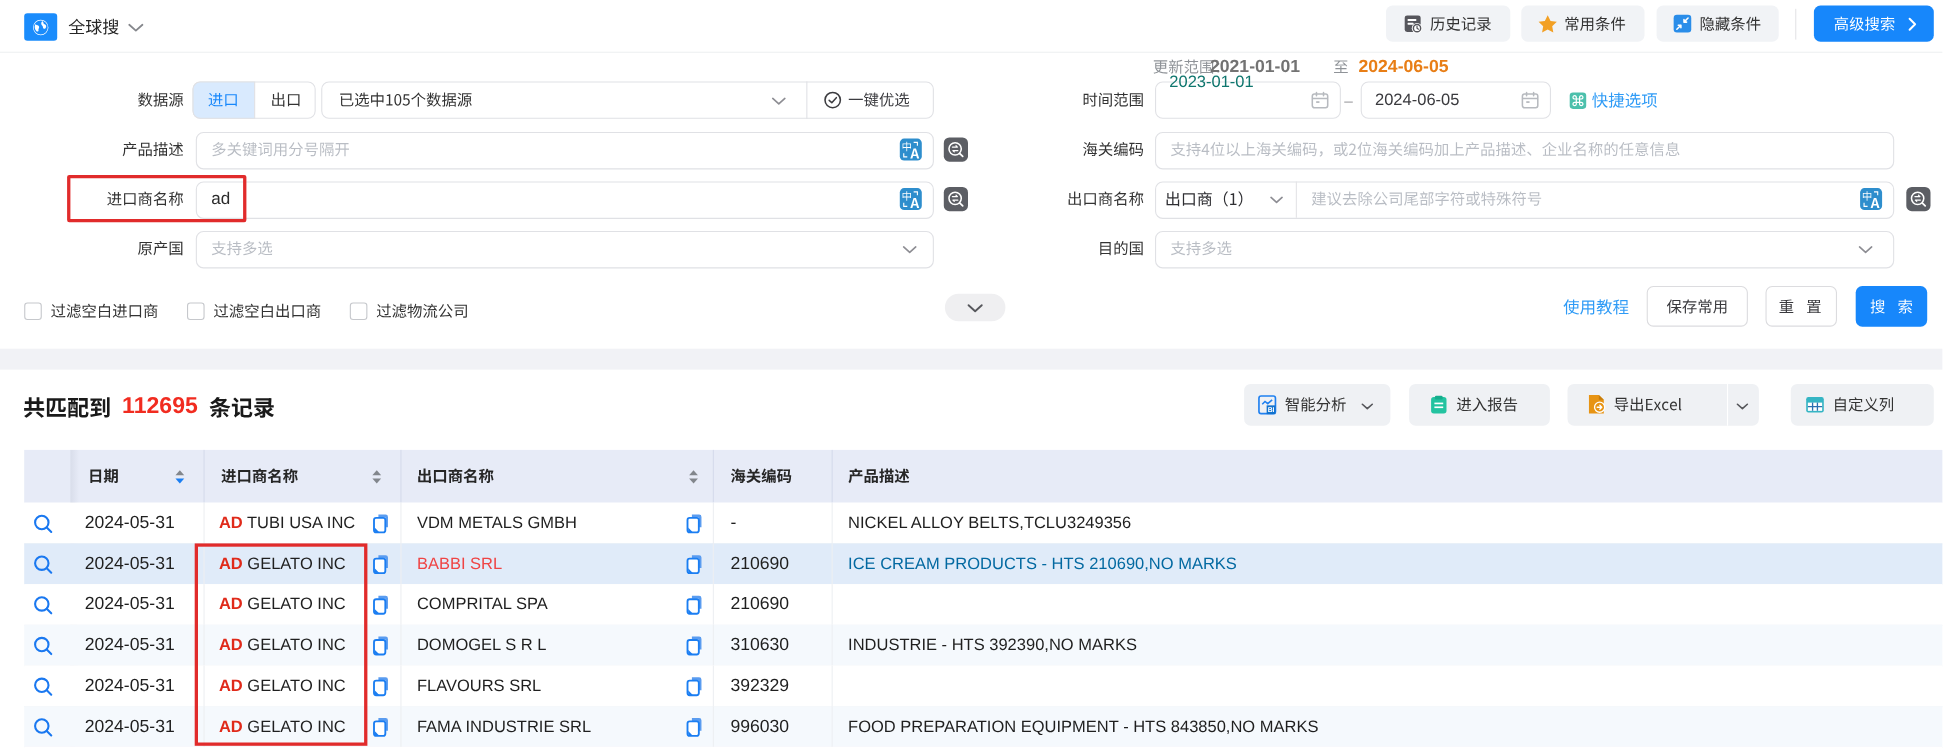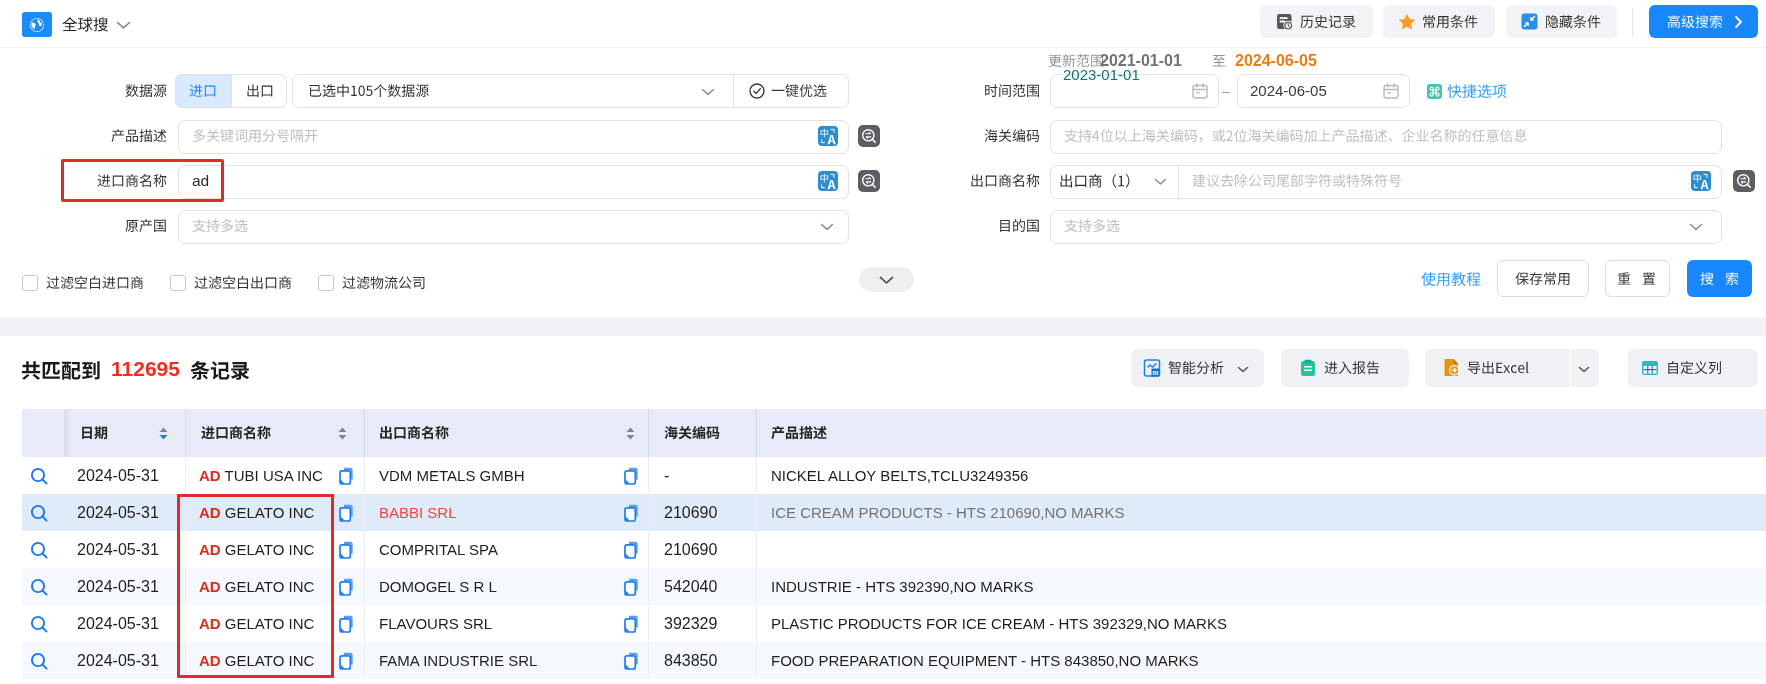--- a/index.html
+++ b/index.html
@@ -463,21 +463,21 @@
       <rect x="1" y="3.8" width="10.3" height="13.2" rx="2" fill="#fff" stroke="#1b7ef2" stroke-width="1.7"></rect>
       <path d="M1.6 12.6 l4.2 4.2 h-2.4 a1.9 1.9 0 0 1 -1.8 -1.8 z" fill="#1b7ef2"></path>
     </svg>
 <div style="position:absolute;left:379.0px;top:501.5px;font:400 15.0px 'Liberation Sans',sans-serif;color:#ef4444;white-space:nowrap;line-height:22.0px">BABBI SRL</div>
 <svg style="position:absolute;left:624.0px;top:503.5px;overflow:visible" width="15.0" height="18.0">
       <path d="M5 0.7 h6.5 a2.2 2.2 0 0 1 2.2 2.2 v9.5 h-2.2 v-9 h-6.5 z" fill="#5a9cf0"></path>
       <rect x="1" y="3.8" width="10.3" height="13.2" rx="2" fill="#fff" stroke="#1b7ef2" stroke-width="1.7"></rect>
       <path d="M1.6 12.6 l4.2 4.2 h-2.4 a1.9 1.9 0 0 1 -1.8 -1.8 z" fill="#1b7ef2"></path>
     </svg>
 <div style="position:absolute;left:664.0px;top:501.5px;font:400 16.0px 'Liberation Sans',sans-serif;color:#1f1f1f;white-space:nowrap;line-height:22.0px">210690</div>
-<div style="position:absolute;left:771.0px;top:501.5px;font:400 15.0px 'Liberation Sans',sans-serif;color:#737373;white-space:nowrap;line-height:22.0px">ICE CREAM PRODUCTS - HTS 210690,NO MARKS</div>
+<div style="position:absolute;left:771.0px;top:501.5px;font:400 15.0px 'Liberation Sans',sans-serif;color:#0369a1;white-space:nowrap;line-height:22.0px">ICE CREAM PRODUCTS - HTS 210690,NO MARKS</div>
 <div style="position:absolute;left:22.0px;top:531.0px;width:1744.0px;height:37.0px;background:#fff"></div>
 <div style="position:absolute;left:22.0px;top:567.5px;width:1744.0px;height:1.0px;background:#eef0f3"></div>
 <div style="position:absolute;left:185.0px;top:531.0px;width:1.0px;height:37.0px;background:#edeff2"></div>
 <div style="position:absolute;left:364.0px;top:531.0px;width:1.0px;height:37.0px;background:#edeff2"></div>
 <div style="position:absolute;left:648.0px;top:531.0px;width:1.0px;height:37.0px;background:#edeff2"></div>
 <div style="position:absolute;left:756.0px;top:531.0px;width:1.0px;height:37.0px;background:#edeff2"></div>
 <svg style="position:absolute;left:31.0px;top:541.5px;overflow:visible" width="17.0" height="17.0">
       <circle cx="7" cy="7" r="6.1" fill="none" stroke="#1a78f0" stroke-width="1.9"></circle>
       <path d="M11.5 11.5 L15.6 15.6" stroke="#1a78f0" stroke-width="1.9" stroke-linecap="round"></path>
     </svg>
@@ -511,21 +511,21 @@
       <path d="M5 0.7 h6.5 a2.2 2.2 0 0 1 2.2 2.2 v9.5 h-2.2 v-9 h-6.5 z" fill="#5a9cf0"></path>
       <rect x="1" y="3.8" width="10.3" height="13.2" rx="2" fill="#fff" stroke="#1b7ef2" stroke-width="1.7"></rect>
       <path d="M1.6 12.6 l4.2 4.2 h-2.4 a1.9 1.9 0 0 1 -1.8 -1.8 z" fill="#1b7ef2"></path>
     </svg>
 <div style="position:absolute;left:379.0px;top:575.5px;font:400 15.0px 'Liberation Sans',sans-serif;color:#1f1f1f;white-space:nowrap;line-height:22.0px">DOMOGEL S R L</div>
 <svg style="position:absolute;left:624.0px;top:577.5px;overflow:visible" width="15.0" height="18.0">
       <path d="M5 0.7 h6.5 a2.2 2.2 0 0 1 2.2 2.2 v9.5 h-2.2 v-9 h-6.5 z" fill="#5a9cf0"></path>
       <rect x="1" y="3.8" width="10.3" height="13.2" rx="2" fill="#fff" stroke="#1b7ef2" stroke-width="1.7"></rect>
       <path d="M1.6 12.6 l4.2 4.2 h-2.4 a1.9 1.9 0 0 1 -1.8 -1.8 z" fill="#1b7ef2"></path>
     </svg>
-<div style="position:absolute;left:664.0px;top:575.5px;font:400 16.0px 'Liberation Sans',sans-serif;color:#1f1f1f;white-space:nowrap;line-height:22.0px">542040</div>
+<div style="position:absolute;left:664.0px;top:575.5px;font:400 16.0px 'Liberation Sans',sans-serif;color:#1f1f1f;white-space:nowrap;line-height:22.0px">310630</div>
 <div style="position:absolute;left:771.0px;top:575.5px;font:400 15.0px 'Liberation Sans',sans-serif;color:#1f1f1f;white-space:nowrap;line-height:22.0px">INDUSTRIE - HTS 392390,NO MARKS</div>
 <div style="position:absolute;left:22.0px;top:605.0px;width:1744.0px;height:37.0px;background:#fff"></div>
 <div style="position:absolute;left:22.0px;top:641.5px;width:1744.0px;height:1.0px;background:#eef0f3"></div>
 <div style="position:absolute;left:185.0px;top:605.0px;width:1.0px;height:37.0px;background:#edeff2"></div>
 <div style="position:absolute;left:364.0px;top:605.0px;width:1.0px;height:37.0px;background:#edeff2"></div>
 <div style="position:absolute;left:648.0px;top:605.0px;width:1.0px;height:37.0px;background:#edeff2"></div>
 <div style="position:absolute;left:756.0px;top:605.0px;width:1.0px;height:37.0px;background:#edeff2"></div>
 <svg style="position:absolute;left:31.0px;top:615.5px;overflow:visible" width="17.0" height="17.0">
       <circle cx="7" cy="7" r="6.1" fill="none" stroke="#1a78f0" stroke-width="1.9"></circle>
       <path d="M11.5 11.5 L15.6 15.6" stroke="#1a78f0" stroke-width="1.9" stroke-linecap="round"></path>
@@ -537,21 +537,20 @@
       <rect x="1" y="3.8" width="10.3" height="13.2" rx="2" fill="#fff" stroke="#1b7ef2" stroke-width="1.7"></rect>
       <path d="M1.6 12.6 l4.2 4.2 h-2.4 a1.9 1.9 0 0 1 -1.8 -1.8 z" fill="#1b7ef2"></path>
     </svg>
 <div style="position:absolute;left:379.0px;top:612.5px;font:400 15.0px 'Liberation Sans',sans-serif;color:#1f1f1f;white-space:nowrap;line-height:22.0px">FLAVOURS SRL</div>
 <svg style="position:absolute;left:624.0px;top:614.5px;overflow:visible" width="15.0" height="18.0">
       <path d="M5 0.7 h6.5 a2.2 2.2 0 0 1 2.2 2.2 v9.5 h-2.2 v-9 h-6.5 z" fill="#5a9cf0"></path>
       <rect x="1" y="3.8" width="10.3" height="13.2" rx="2" fill="#fff" stroke="#1b7ef2" stroke-width="1.7"></rect>
       <path d="M1.6 12.6 l4.2 4.2 h-2.4 a1.9 1.9 0 0 1 -1.8 -1.8 z" fill="#1b7ef2"></path>
     </svg>
 <div style="position:absolute;left:664.0px;top:612.5px;font:400 16.0px 'Liberation Sans',sans-serif;color:#1f1f1f;white-space:nowrap;line-height:22.0px">392329</div>
-<div style="position:absolute;left:771.0px;top:612.5px;font:400 15.0px 'Liberation Sans',sans-serif;color:#1f1f1f;white-space:nowrap;line-height:22.0px">PLASTIC PRODUCTS FOR ICE CREAM - HTS 392329,NO MARKS</div>
 <div style="position:absolute;left:22.0px;top:642.0px;width:1744.0px;height:37.0px;background:#f5f9fd"></div>
 <div style="position:absolute;left:22.0px;top:678.5px;width:1744.0px;height:1.0px;background:#eef0f3"></div>
 <div style="position:absolute;left:185.0px;top:642.0px;width:1.0px;height:37.0px;background:#edeff2"></div>
 <div style="position:absolute;left:364.0px;top:642.0px;width:1.0px;height:37.0px;background:#edeff2"></div>
 <div style="position:absolute;left:648.0px;top:642.0px;width:1.0px;height:37.0px;background:#edeff2"></div>
 <div style="position:absolute;left:756.0px;top:642.0px;width:1.0px;height:37.0px;background:#edeff2"></div>
 <svg style="position:absolute;left:31.0px;top:652.5px;overflow:visible" width="17.0" height="17.0">
       <circle cx="7" cy="7" r="6.1" fill="none" stroke="#1a78f0" stroke-width="1.9"></circle>
       <path d="M11.5 11.5 L15.6 15.6" stroke="#1a78f0" stroke-width="1.9" stroke-linecap="round"></path>
     </svg>
@@ -561,16 +560,16 @@
       <path d="M5 0.7 h6.5 a2.2 2.2 0 0 1 2.2 2.2 v9.5 h-2.2 v-9 h-6.5 z" fill="#5a9cf0"></path>
       <rect x="1" y="3.8" width="10.3" height="13.2" rx="2" fill="#fff" stroke="#1b7ef2" stroke-width="1.7"></rect>
       <path d="M1.6 12.6 l4.2 4.2 h-2.4 a1.9 1.9 0 0 1 -1.8 -1.8 z" fill="#1b7ef2"></path>
     </svg>
 <div style="position:absolute;left:379.0px;top:649.5px;font:400 15.0px 'Liberation Sans',sans-serif;color:#1f1f1f;white-space:nowrap;line-height:22.0px">FAMA INDUSTRIE SRL</div>
 <svg style="position:absolute;left:624.0px;top:651.5px;overflow:visible" width="15.0" height="18.0">
       <path d="M5 0.7 h6.5 a2.2 2.2 0 0 1 2.2 2.2 v9.5 h-2.2 v-9 h-6.5 z" fill="#5a9cf0"></path>
       <rect x="1" y="3.8" width="10.3" height="13.2" rx="2" fill="#fff" stroke="#1b7ef2" stroke-width="1.7"></rect>
       <path d="M1.6 12.6 l4.2 4.2 h-2.4 a1.9 1.9 0 0 1 -1.8 -1.8 z" fill="#1b7ef2"></path>
     </svg>
-<div style="position:absolute;left:664.0px;top:649.5px;font:400 16.0px 'Liberation Sans',sans-serif;color:#1f1f1f;white-space:nowrap;line-height:22.0px">843850</div>
+<div style="position:absolute;left:664.0px;top:649.5px;font:400 16.0px 'Liberation Sans',sans-serif;color:#1f1f1f;white-space:nowrap;line-height:22.0px">996030</div>
 <div style="position:absolute;left:771.0px;top:649.5px;font:400 15.0px 'Liberation Sans',sans-serif;color:#1f1f1f;white-space:nowrap;line-height:22.0px">FOOD PREPARATION EQUIPMENT - HTS 843850,NO MARKS</div>
 <div style="position:absolute;left:22.0px;top:679.0px;width:1744.0px;height:5.0px;background:#fff"></div>
 <div style="position:absolute;left:177.0px;top:494.0px;width:157.0px;height:184.0px;border:3px solid #e12b2b"></div>
 </div>
 </body></html>

